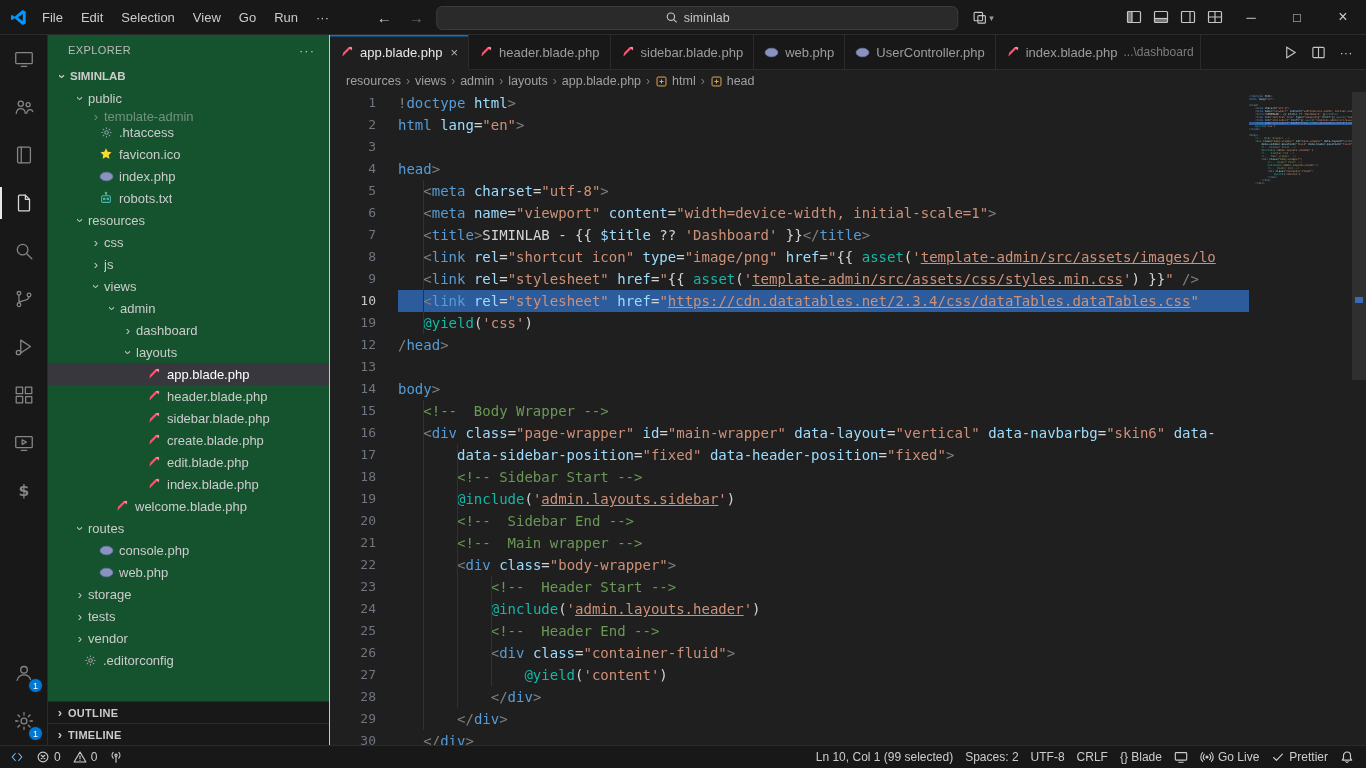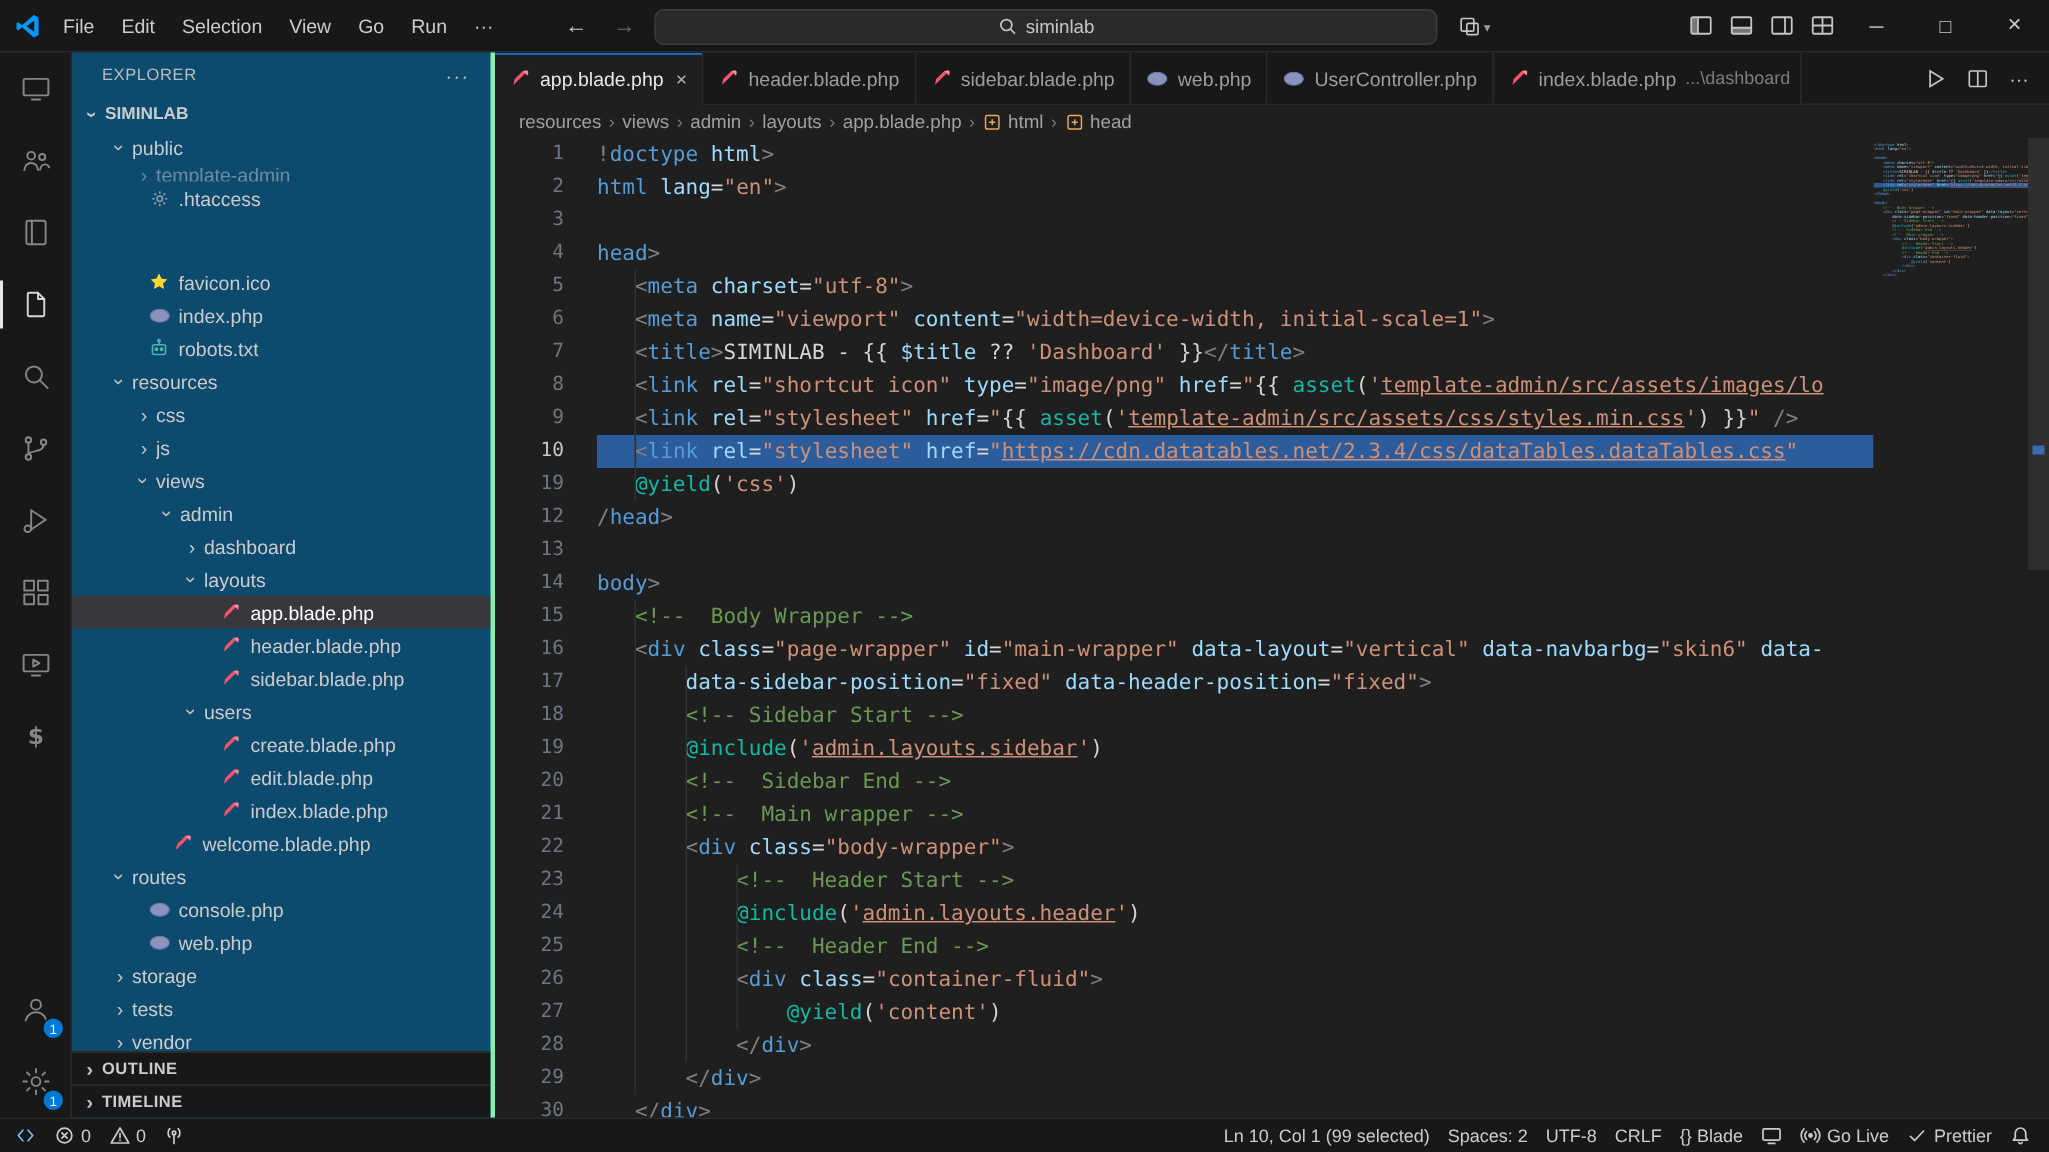--- a/index.html
+++ b/index.html
@@ -27,21 +27,21 @@
   
   .main{display:flex;height:710px;}
   
   .activitybar{width:48px;background:#181818;border-right:1px solid #2b2b2b;display:flex;flex-direction:column;}
   .ab-item{position:relative;width:47px;height:48px;display:flex;align-items:center;justify-content:center;color:#868686;}
   .ab-item.active{color:#d7d7d7;}
   .ab-item.active::before{content:"";position:absolute;left:0;top:8px;bottom:8px;width:2px;background:#e7e7e7;}
   .ab-spacer{flex:1;}
   .ab-badge{position:absolute;right:4px;bottom:4px;min-width:15px;height:15px;border-radius:50%;background:#0078d4;color:#fff;font-size:9px;display:flex;align-items:center;justify-content:center;border:1px solid #181818;}
   
-  .sidebar{width:282px;background:#0c4a6e;border-right:3px solid #86efac;position:relative;overflow:hidden;}
+  .sidebar{width:282px;background:#14532d;border-right:1px solid #86efac;position:relative;overflow:hidden;}
   .sb-header{height:30px;display:flex;align-items:center;padding:0 14px 0 20px;color:#bbb;font-size:11px;letter-spacing:.4px;}
   .sb-header .more{margin-left:auto;color:#c5c5c5;font-size:13px;letter-spacing:1px;}
   .root-row{height:22px;display:flex;align-items:center;padding-left:6px;font-weight:bold;font-size:11.5px;color:#ccc;}
   .chev{width:16px;text-align:center;color:#c5c5c5;font-size:13px;display:inline-flex;justify-content:center;}
   .chev.open{transform:rotate(90deg);}
   .tree{position:absolute;top:52px;left:0;right:0;height:614px;overflow:hidden;}
   .tree-row{height:22px;display:flex;align-items:center;color:#ccc;font-size:13px;white-space:nowrap;}
   .tree-row.selected{background:#37373d;color:#fff;}
   .tree-row.ghost{height:12px;opacity:.5;overflow:hidden;align-items:flex-start;}
   .fspace{width:10px;flex:none;}
@@ -289,21 +289,21 @@
           <div class="tree-row" style="padding-left: 40px;">
             <span class="fspace"></span>
             <span class="ficon">
               <svg width="13" height="13" viewBox="0 0 16 16" fill="none" stroke="#8aa1a8" stroke-width="1.3">
                 <circle cx="8" cy="8" r="2.2"></circle>
                 <path d="M8 1.8v2M8 12.2v2M1.8 8h2M12.2 8h2M3.6 3.6l1.4 1.4M11 11l1.4 1.4M12.4 3.6 11 5M5 11l-1.4 1.4"></path>
               </svg>
             </span>
             <span class="tlabel">.htaccess</span>
           </div>
-          <div class="tree-row" style="padding-left: 40px; margin-top: 34px;">
+          <div class="tree-row" style="padding-left: 40px;">
             <span class="fspace"></span>
             <span class="ficon">
               <svg width="14" height="14" viewBox="0 0 16 16">
                 <path d="M8 1.4l1.9 4 4.4.6-3.2 3.1.8 4.3L8 11.3l-3.9 2.1.8-4.3L1.7 6l4.4-.6z" fill="#fdd835"></path>
               </svg>
             </span>
             <span class="tlabel">favicon.ico</span>
           </div>
           <div class="tree-row" style="padding-left: 40px;">
             <span class="fspace"></span>
@@ -378,24 +378,20 @@
           </div>
           <div class="tree-row" style="padding-left: 88px;">
             <span class="fspace"></span>
             <span class="ficon">
               <svg width="14" height="14" viewBox="0 0 16 16">
                 <path d="M3.2 12.8 12.8 3.2l-3-.6L3.6 8.8l-.9 4z" fill="#ff5370"></path>
                 <path d="M9.8 2.6l3.6 3.6.6-3-1.2-1.2z" fill="#ff8a9d"></path>
               </svg>
             </span>
             <span class="tlabel">sidebar.blade.php</span>
-          </div>
-          <div class="tree-row" style="padding-left: 72px;">
-            <span class="chev open">›</span>
-            <span class="tlabel">users</span>
           </div>
           <div class="tree-row" style="padding-left: 88px;">
             <span class="fspace"></span>
             <span class="ficon">
               <svg width="14" height="14" viewBox="0 0 16 16">
                 <path d="M3.2 12.8 12.8 3.2l-3-.6L3.6 8.8l-.9 4z" fill="#ff5370"></path>
                 <path d="M9.8 2.6l3.6 3.6.6-3-1.2-1.2z" fill="#ff8a9d"></path>
               </svg>
             </span>
             <span class="tlabel">create.blade.php</span>

